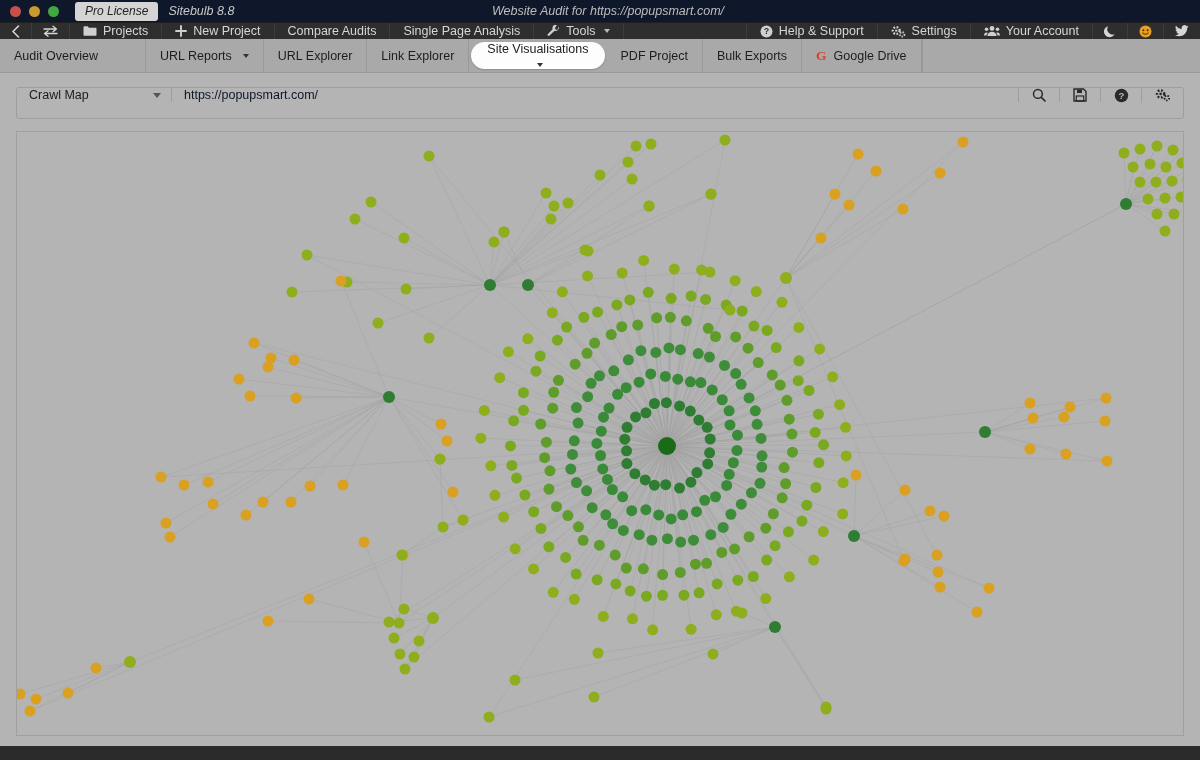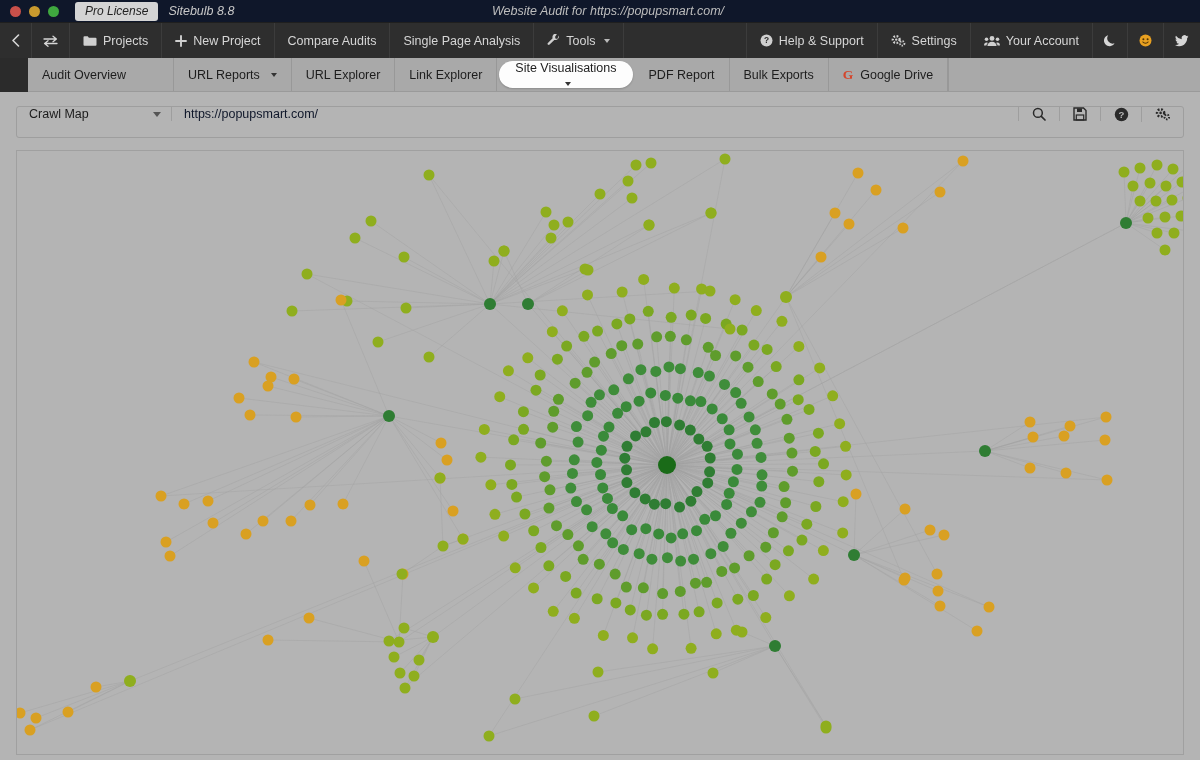--- a/index.html
+++ b/index.html
@@ -52,21 +52,21 @@
     position: absolute;
     left: 16px; right: 0;
     text-align: center;
     color: #bdbdbd;
     font-size: 12.5px;
     pointer-events: none;
   }
 
   
   .menubar {
-    height: 36px;
+    height: 17px;
     background: #2e2e2e;
     display: flex;
     align-items: stretch;
     border-top: 1px solid #1f1f1f;
     flex: 0 0 auto;
     font-size: 12.5px;
   }
   .menubar .spacer { flex: 1 1 auto; }
   .mi {
     display: flex;
@@ -94,21 +94,20 @@
   
   .tabbar {
     height: 34px;
     background: #a9a9a9;
     display: flex;
     align-items: stretch;
     flex: 0 0 auto;
     font-size: 12.5px;
     color: #1d1d1d;
     border-bottom: 1px solid #9a9a9a;
-    margin-left: 28px;
   }
   .tab {
     display: flex;
     align-items: center;
     gap: 7px;
     padding: 0 14px;
     white-space: nowrap;
     border-right: 1px solid #989898;
     cursor: default;
   }
@@ -348,21 +347,21 @@
     <span>URL Explorer</span>
   </div>
   <div class="tab">
     <span>Link Explorer</span>
   </div>
   <div class="tab active">
     <span>Site Visualisations</span>
     <span class="caret"></span>
   </div>
   <div class="tab">
-    <span>PDF Report</span>
+    <span>PDF Project</span>
   </div>
   <div class="tab">
     <span>Bulk Exports</span>
   </div>
   <div class="tab">
     <span class="gdrive">G</span>
     <span>Google Drive</span>
   </div>
   <div class="tail"></div>
 </div>

